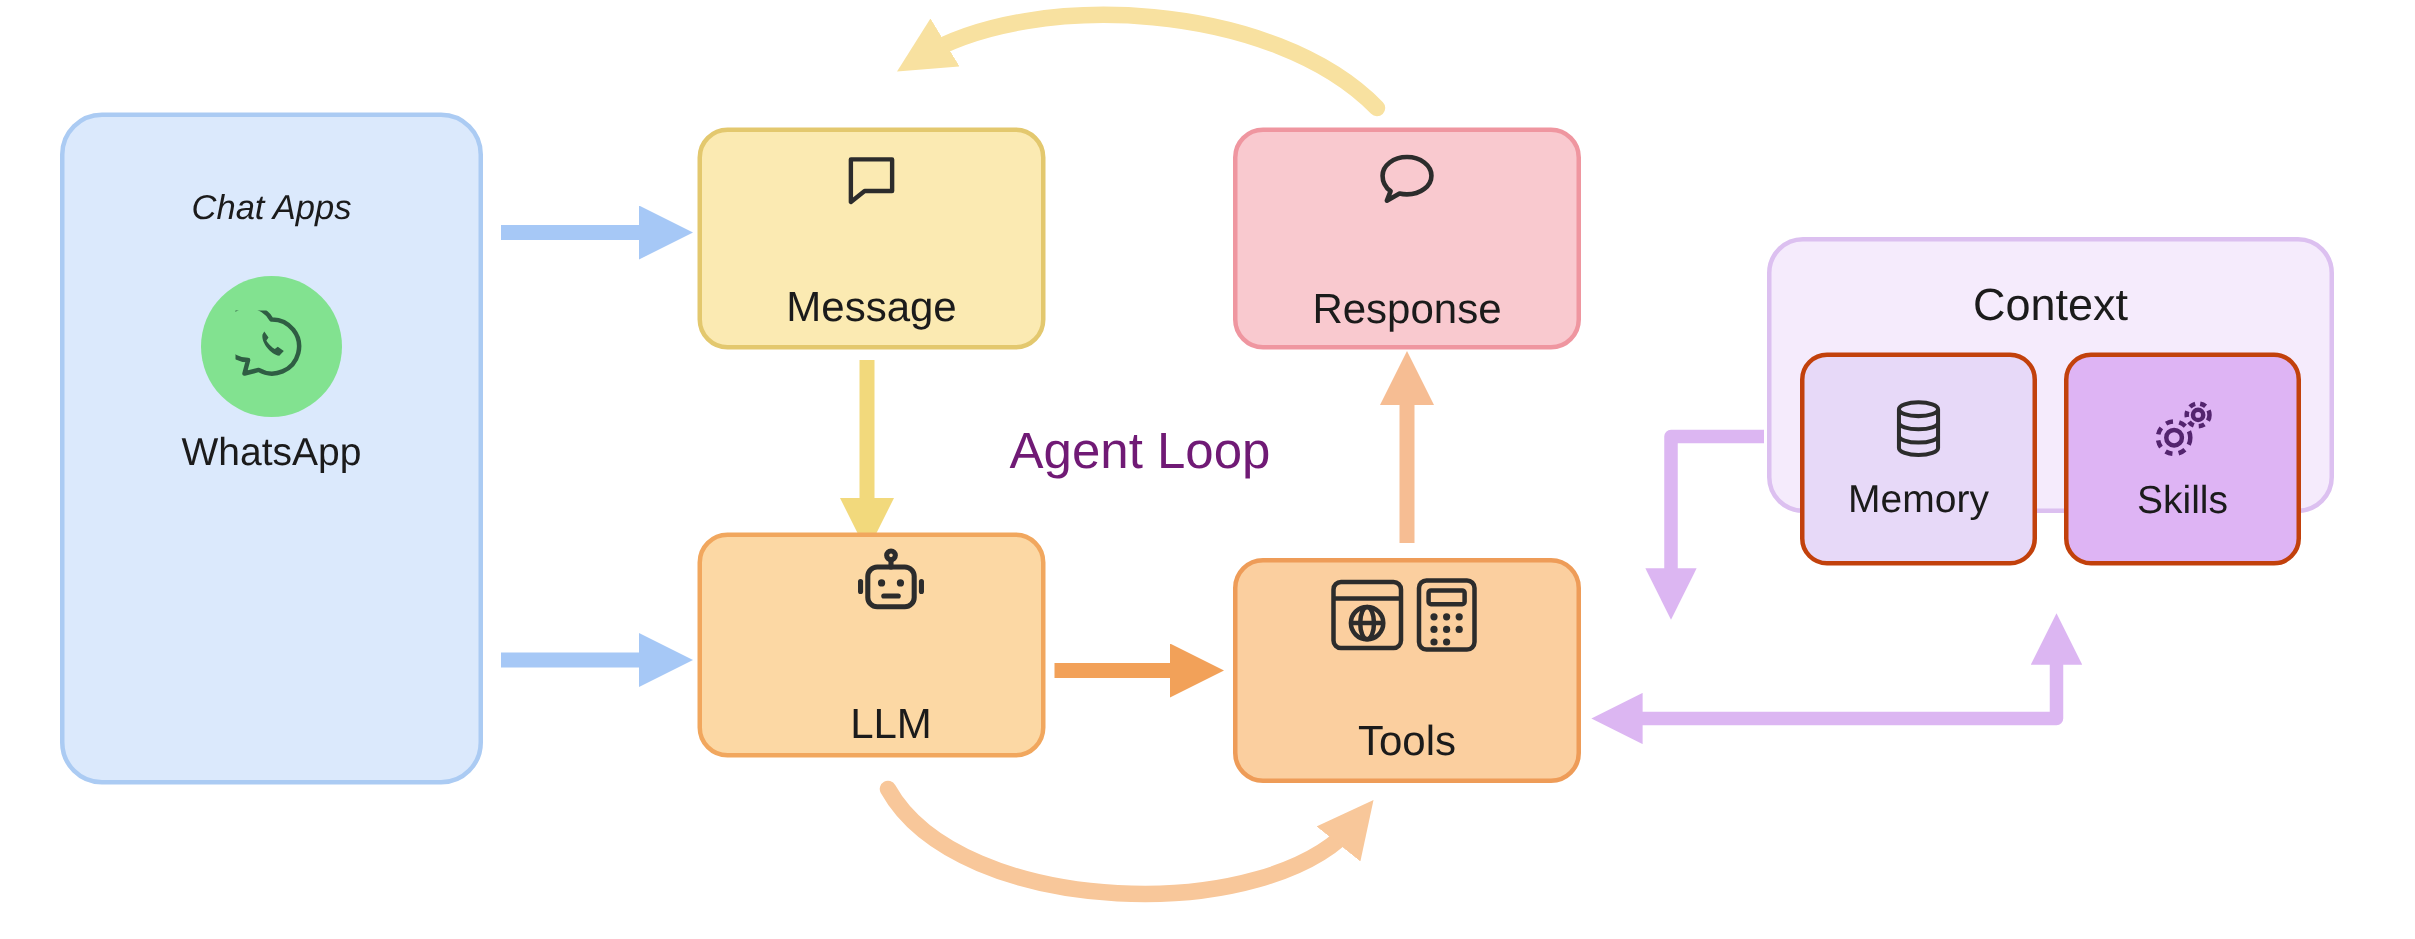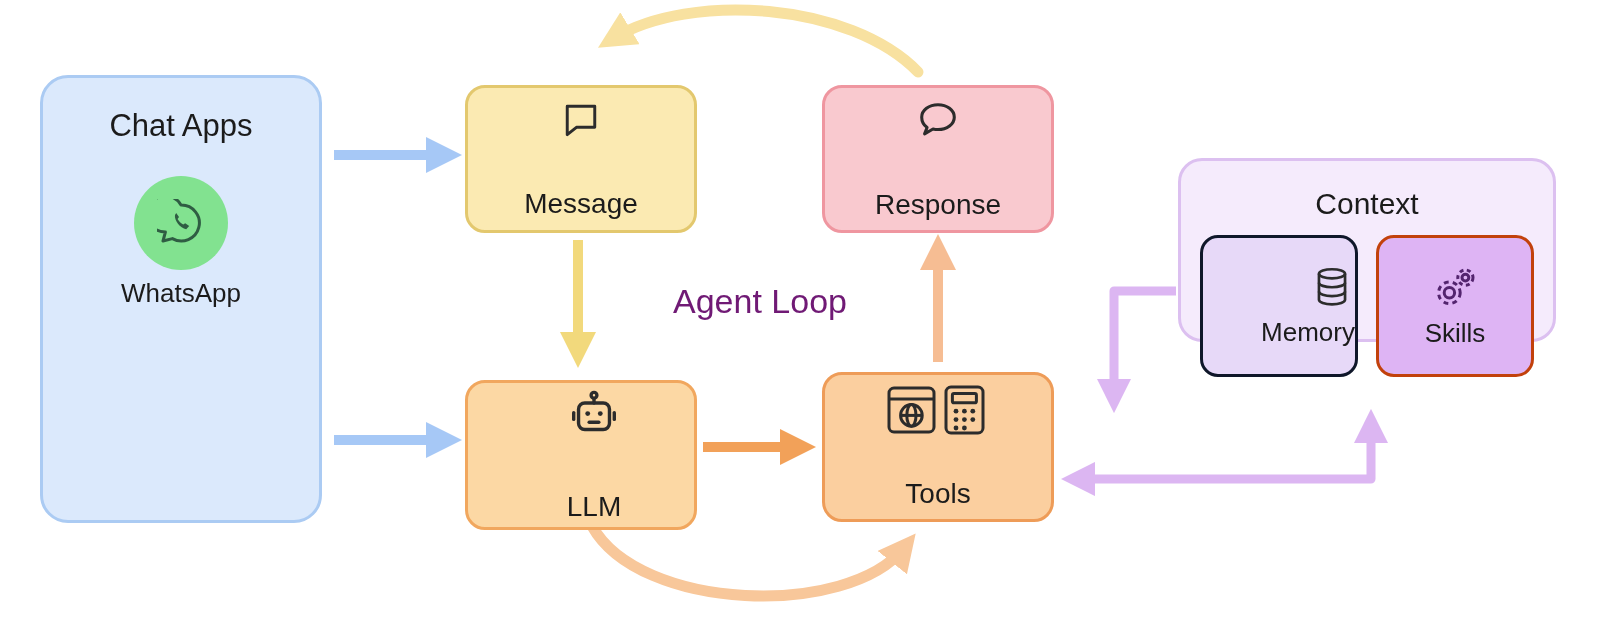--- a/index.html
+++ b/index.html
@@ -12,55 +12,55 @@
     overflow:hidden;
   }
   .arrows{position:absolute;left:0;top:0;width:1610px;height:626px;pointer-events:none;}
   .box{position:absolute;box-sizing:border-box;display:flex;flex-direction:column;align-items:center;}
 
   
   .chat-apps{
     left:40px;top:75px;width:282px;height:448px;
     background:#dbe9fc;border:3px solid #abcbf3;border-radius:28px;
   }
-  .panel-title{font-size:31px;font-weight:500;margin-top:30px;}
+  .panel-title{font-size:23px;font-weight:500;margin-top:47px;font-style:italic;}
   .app{display:flex;flex-direction:column;align-items:center;margin-top:32px;}
   .app + .app{margin-top:24px;}
   .circle{width:94px;height:94px;border-radius:50%;display:flex;align-items:center;justify-content:center;}
   .circle.telegram{background:#74ded6;}
   .circle.whatsapp{background:#82e290;}
   .app-label{font-size:26px;margin-top:8px;}
 
   
   .node{border-radius:20px;justify-content:center;gap:36px;}
   .node .node-label{font-size:28px;margin-top:6px;}
   .message{left:465px;top:85px;width:232px;height:148px;background:#fbeab2;border:3px solid #e3c86e;}
   .response{left:822px;top:85px;width:232px;height:148px;background:#f9c9cf;border:3px solid #ef96a0;}
-  .llm{left:465px;top:380px;width:232px;height:150px;background:#fcd8a4;border:3px solid #f1a75e;padding-left:26px;}
+  .llm{left:465px;top:355px;width:232px;height:150px;background:#fcd8a4;border:3px solid #f1a75e;padding-left:26px;}
   .tools{left:822px;top:372px;width:232px;height:150px;background:#fbcf9f;border:3px solid #ee9c58;}
   .tools-icons{display:flex;align-items:center;}
 
   .agent-loop{
     position:absolute;left:640px;top:282px;width:240px;text-align:center;
     font-size:34px;font-weight:500;color:#701a75;
   }
 
   
   .context{
     left:1178px;top:158px;width:378px;height:184px;
     background:#f5ebfc;border:3px solid #dcc0f0;border-radius:24px;
   }
   .context-title{font-size:30px;font-weight:500;margin-top:26px;}
   .context-row{display:flex;gap:18px;margin-top:14px;}
   .subnode{
     width:158px;height:142px;border-radius:18px;box-sizing:border-box;
     display:flex;flex-direction:column;align-items:center;justify-content:center;
   }
   .subnode .node-label{font-size:26px;margin-top:2px;}
-  .memory{background:#e7d9f8;border:3px solid #0f172a;align-items:flex-end;}
+  .memory{background:#e7d9f8;border:3px solid #c2410c;}
   .skills{background:#deb4f4;border:3px solid #c2410c;}
 </style>
 </head>
 <body>
 
 <div class="canvas">
 
   <svg class="arrows" viewBox="0 0 1610 626" xmlns="http://www.w3.org/2000/svg">
     <defs>
       <marker id="m-blue" viewBox="0 0 10 10" refX="5" refY="5" markerWidth="3.6" markerHeight="3.6" orient="auto-start-reverse">

